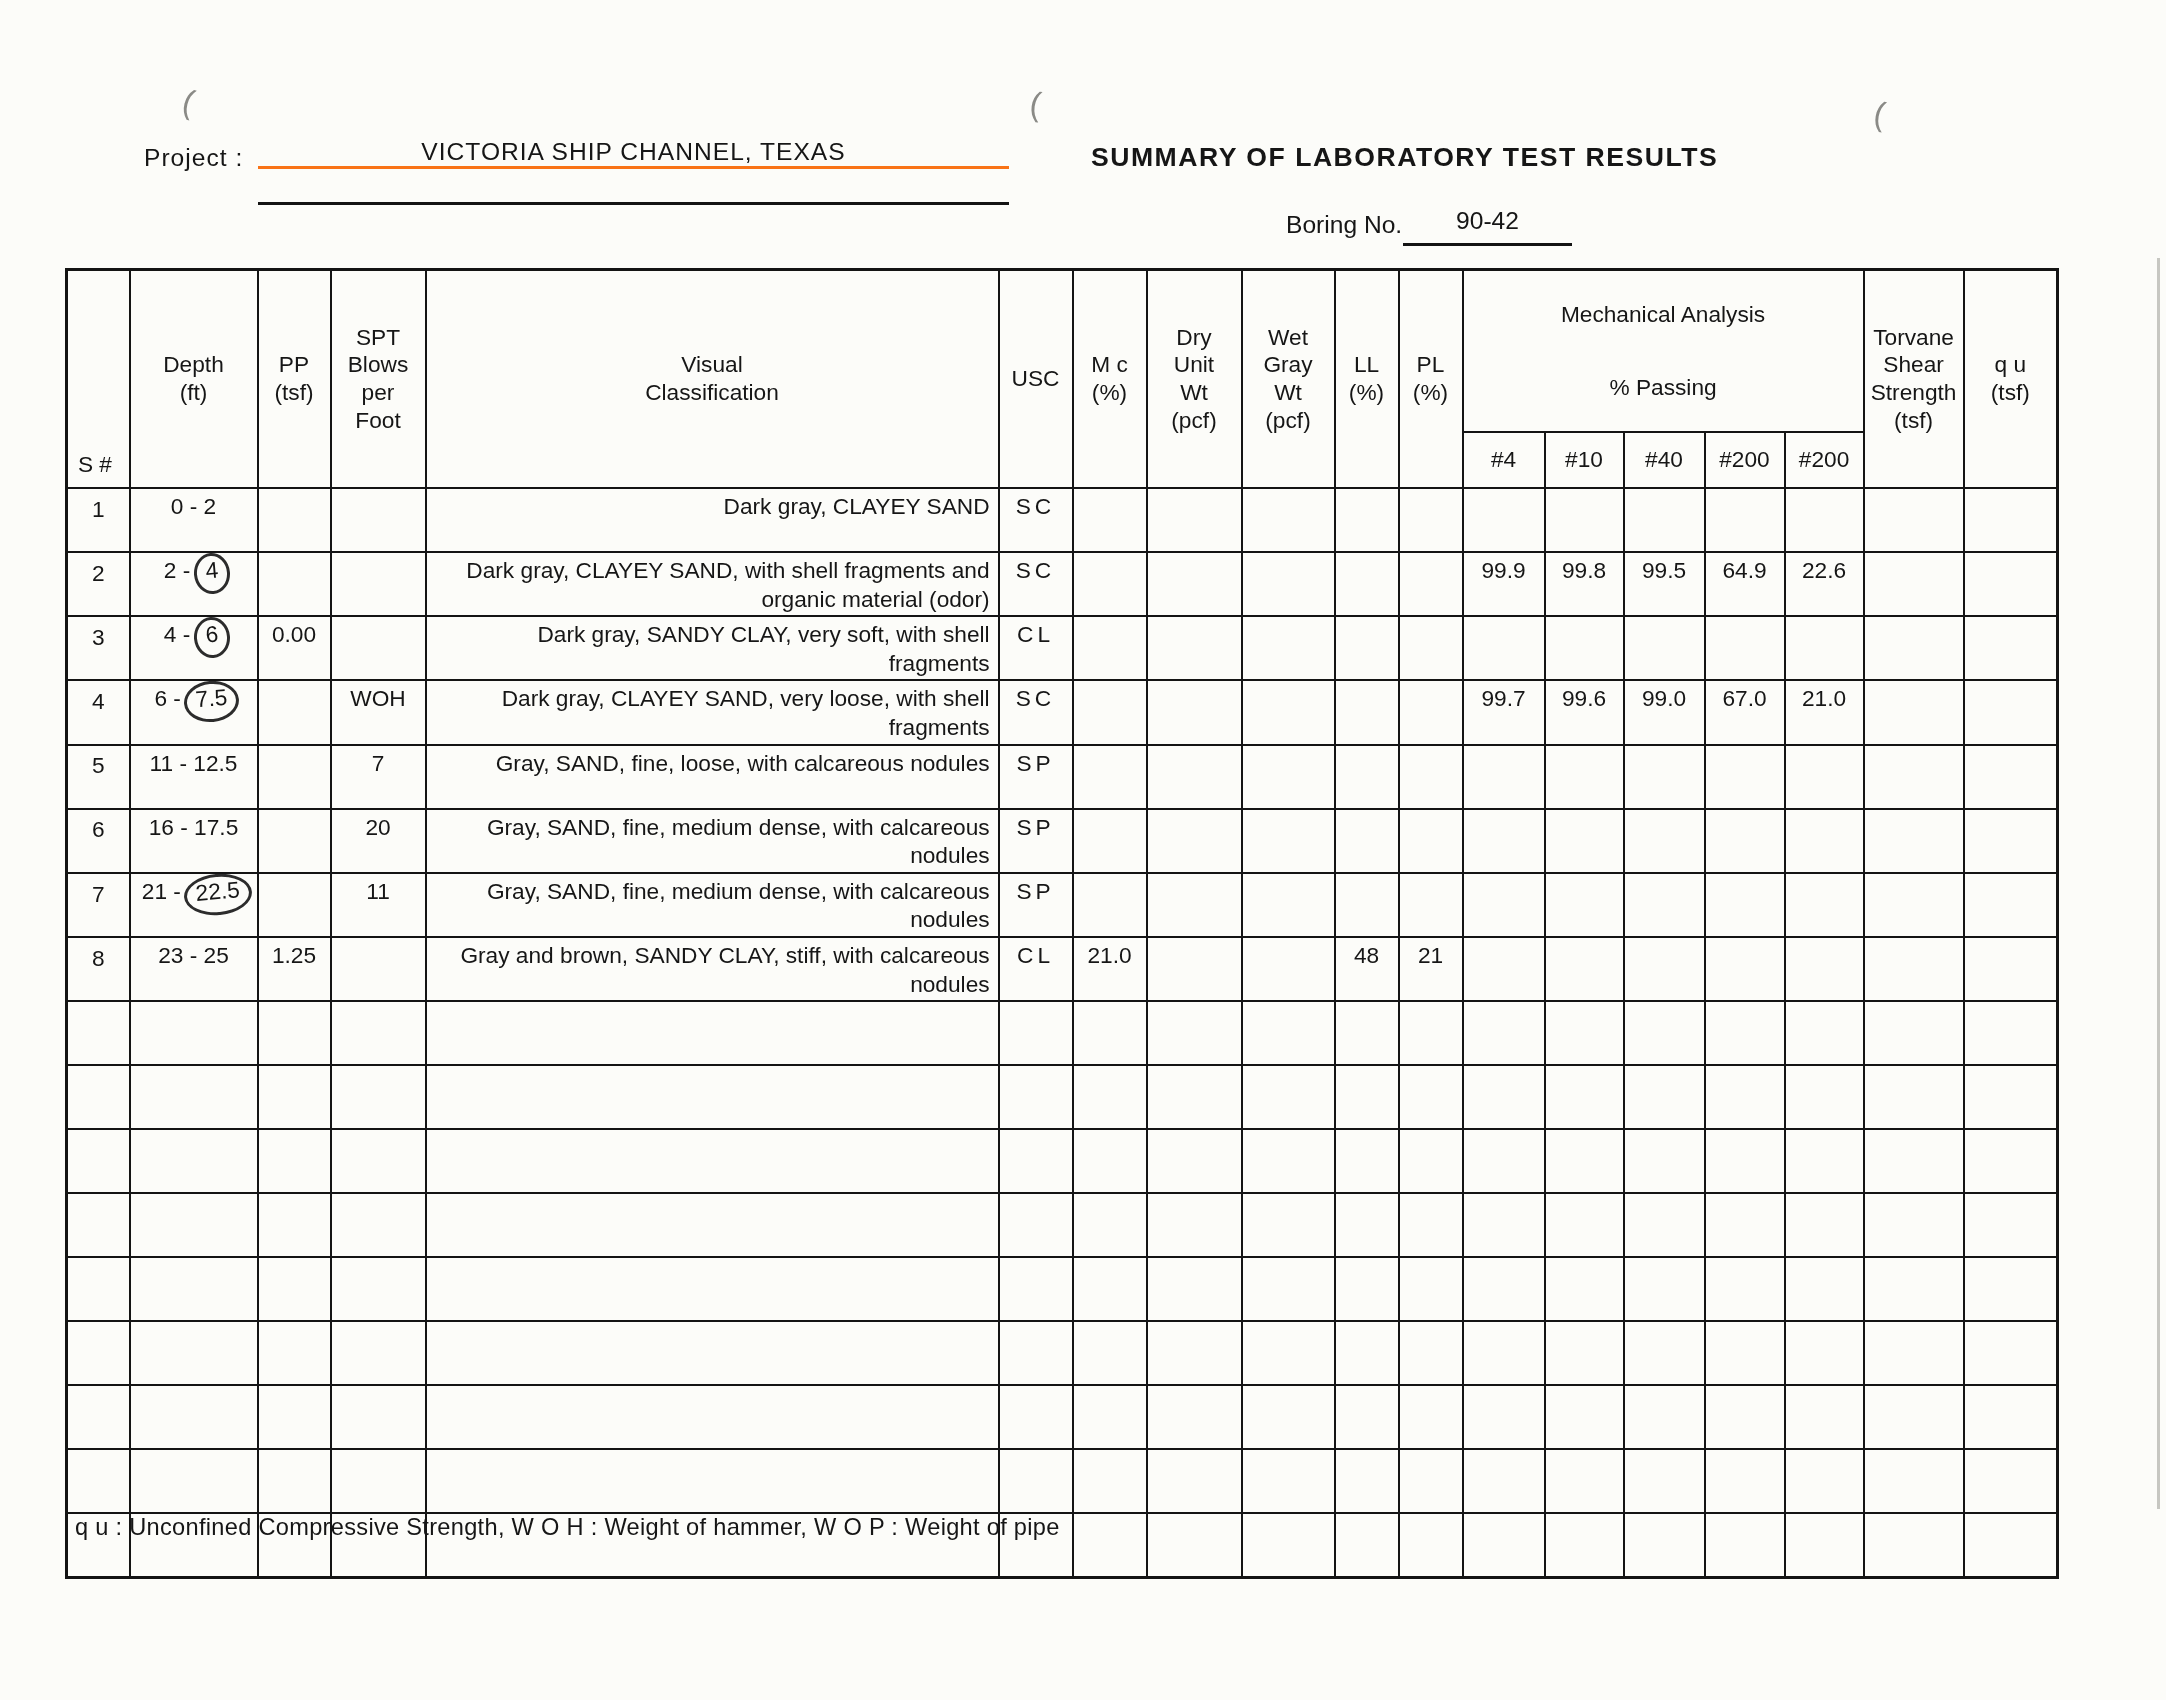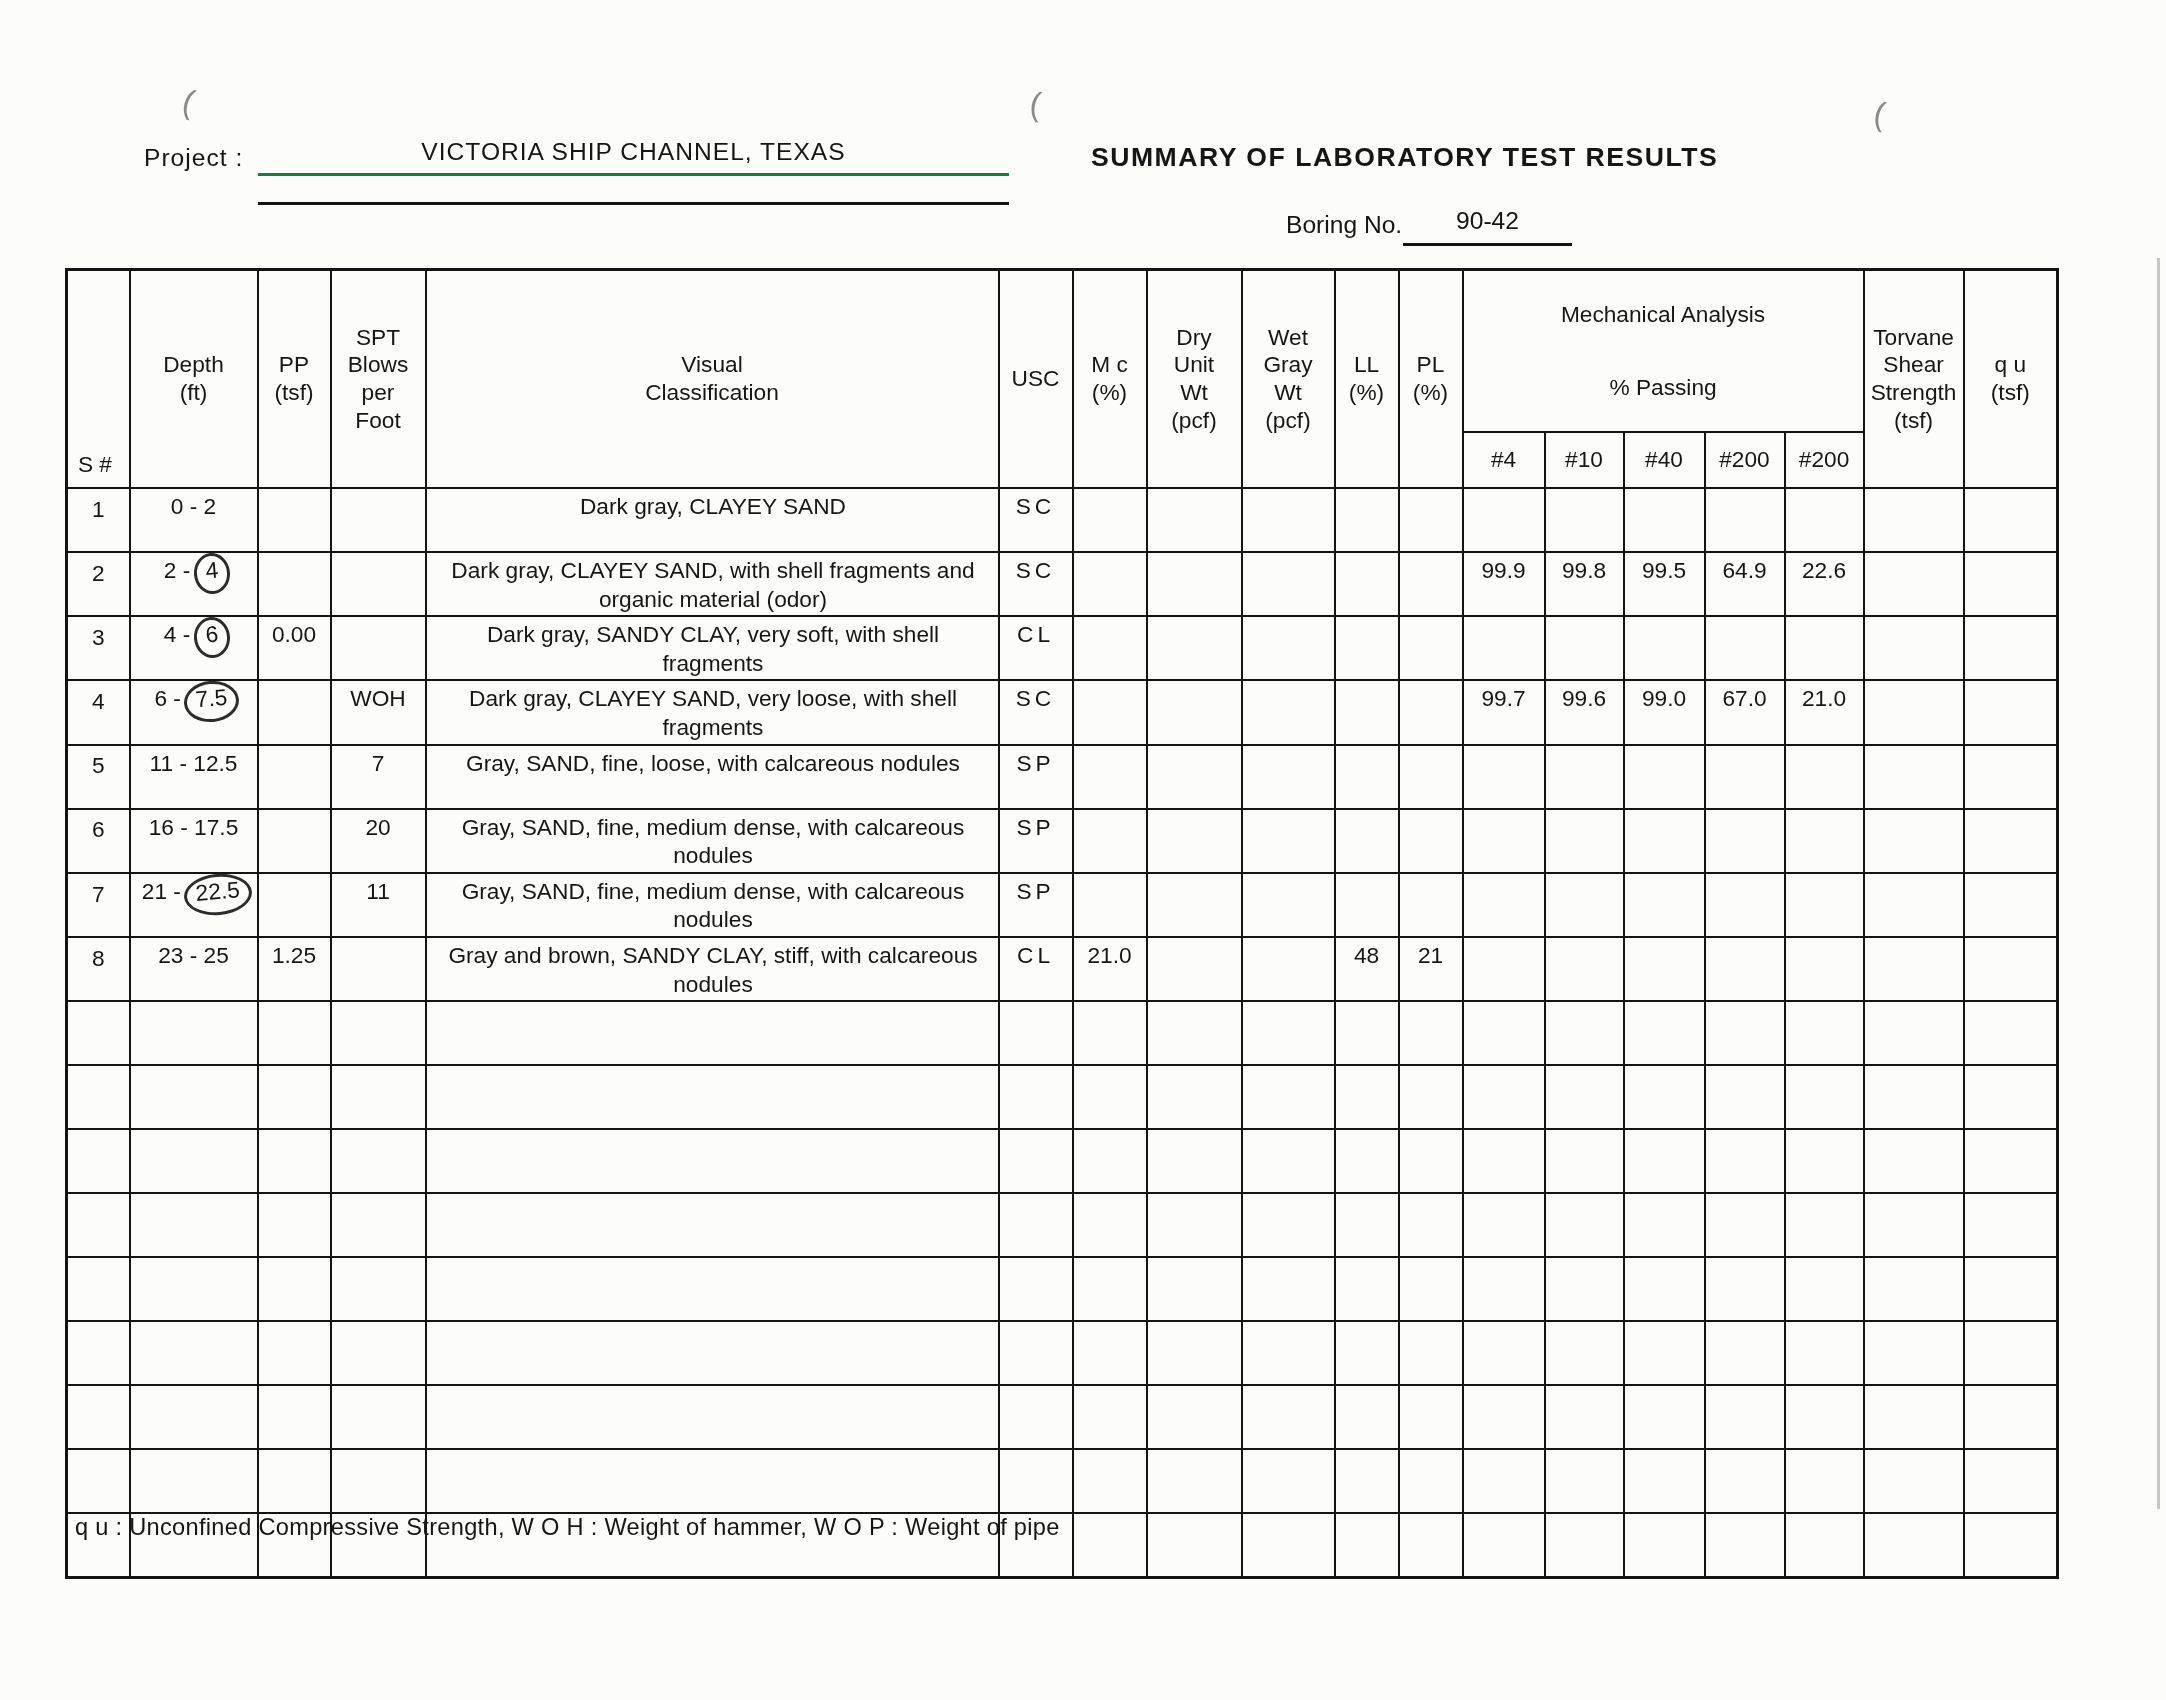--- a/index.html
+++ b/index.html
@@ -36,22 +36,22 @@
 
   
   .project-label {
     position: absolute; top: 144px; left: 144px;
     font-size: 24.6px; letter-spacing: 1px;
   }
   .project-value {
     position: absolute; top: 138px; left: 258px;
     width: 751px; text-align: center;
     font-size: 24.6px; letter-spacing: 1px;
-    border-bottom: 3px solid #15803d;
-    padding-bottom: 7px;
+    border-bottom: 3px solid #f97316;
+    padding-bottom: 0;
   }
   .project-underline2 {
     position: absolute; top: 202px; left: 258px;
     width: 751px; height: 0;
     border-bottom: 3px solid #141414;
   }
   .doc-title {
     position: absolute; top: 142px; left: 1091px;
     font-size: 26.6px; font-weight: bold; letter-spacing: 1.5px;
   }
@@ -92,21 +92,21 @@
   th.mech .mech-sub { margin-top: 18px; }
   td {
     font-size: 22.7px;
     line-height: 28.6px;
     padding: 3px 7.9px 2px;
     vertical-align: top;
     text-align: center;
     overflow: hidden;
   }
   tbody tr { height: 64px; }
-  td.c-visual { text-align: center; padding-left: 9.9px; }
+  td.c-visual { text-align: right; padding-left: 9.9px; }
   td.c-usc { letter-spacing: 3.9px; }
   td.c-s { padding-top: 5.9px; }
 
   .circled {
     display: inline-block;
     border: 3px solid #2c2c2c;
     border-radius: 50%;
     padding: 0 8.9px 6.9px 8.9px;
     margin: -3px -6.9px -9.9px -3px;
     transform: rotate(-5deg);

